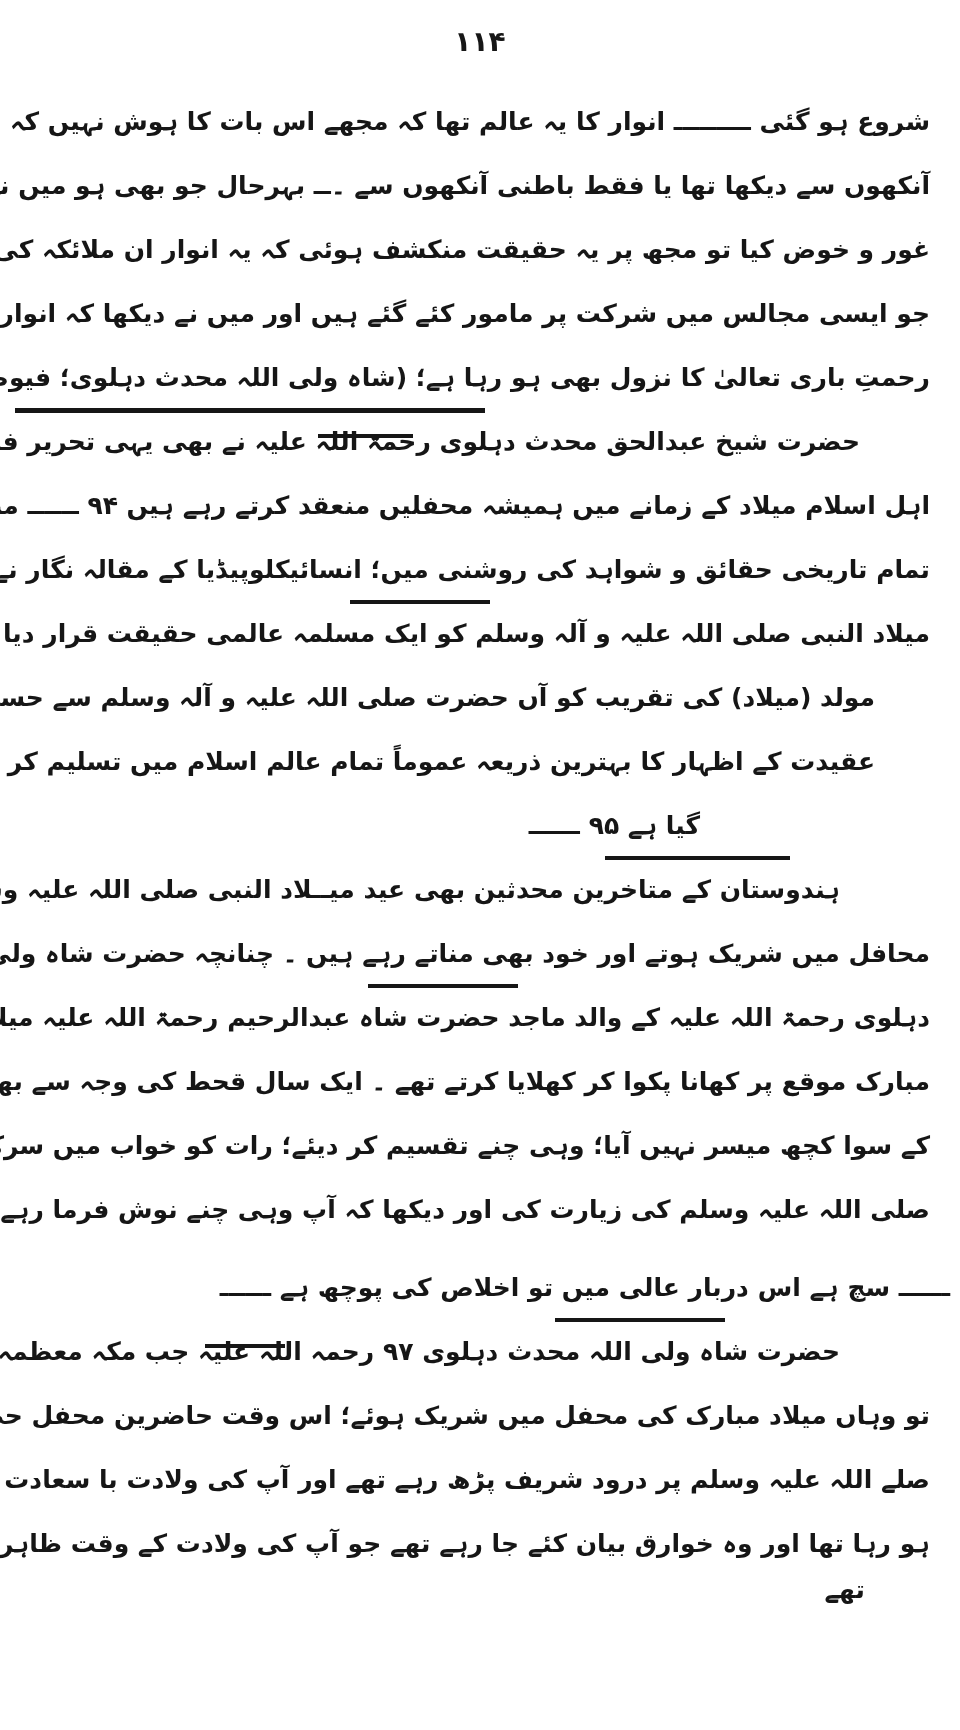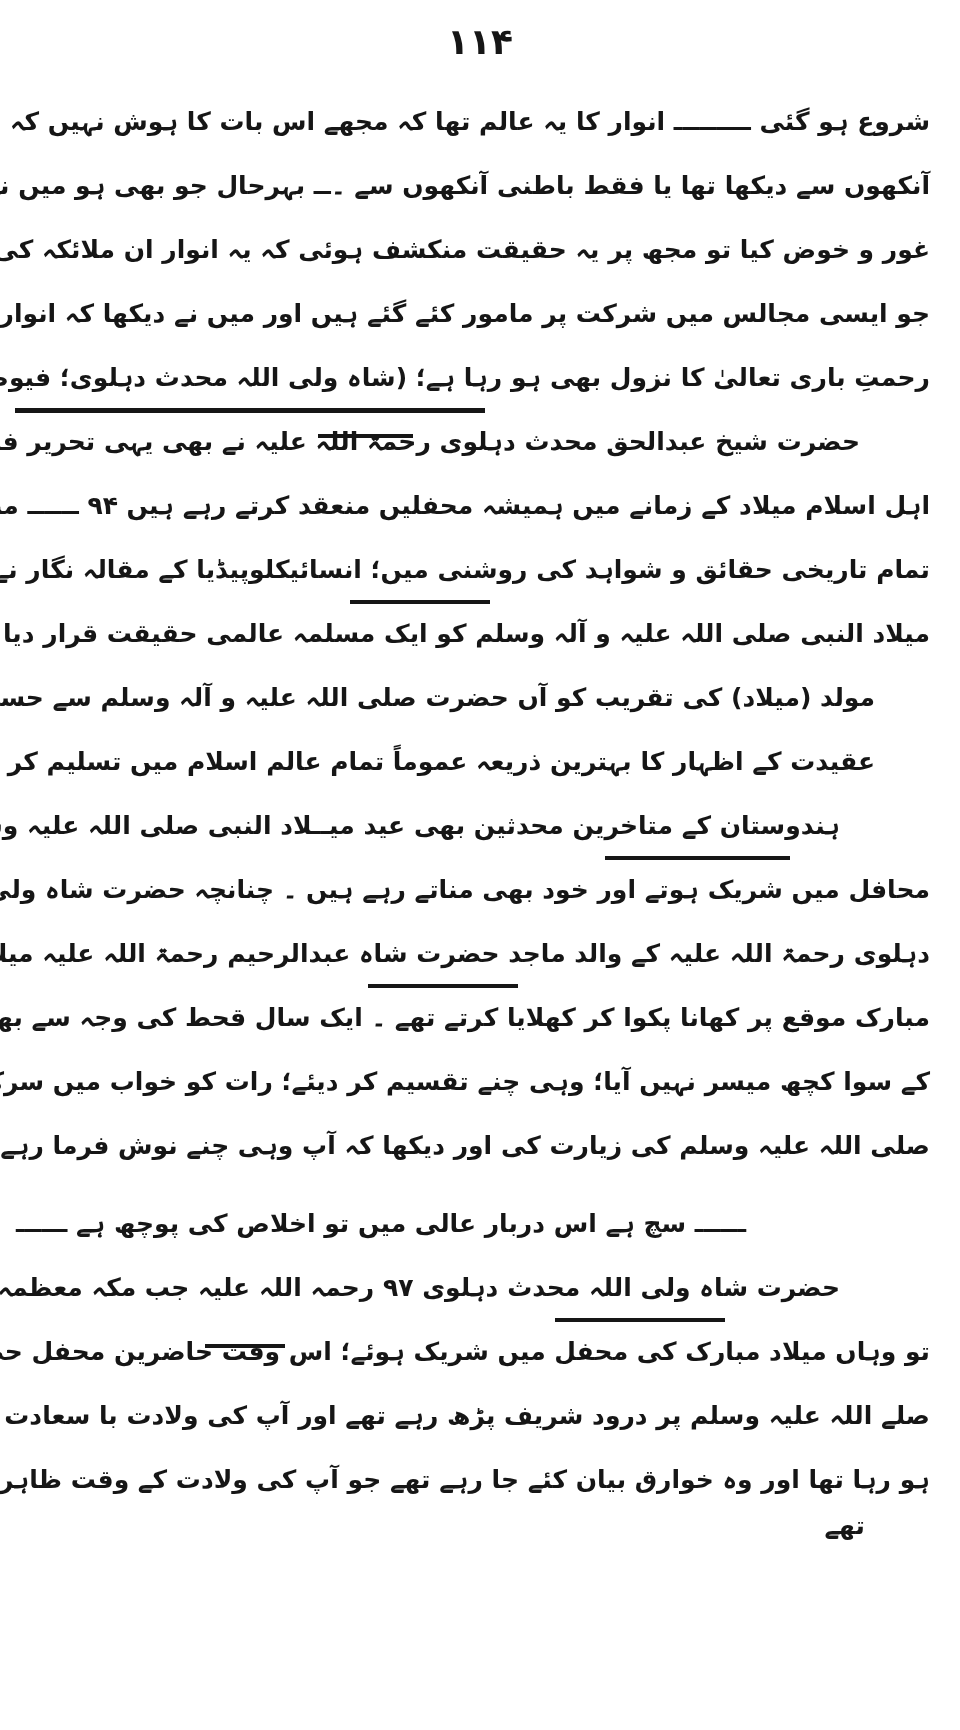--- a/index.html
+++ b/index.html
@@ -9,42 +9,42 @@
     margin:0 auto;
     background:#ffffff;
     color:#161616;
     direction:rtl;
     font-family:"DejaVu Sans",sans-serif;
     overflow:hidden;
   }
   .page-number{
     margin-top:20px;
     text-align:center;
-    font-size:36px;
+    font-size:28px;
     font-weight:700;
     letter-spacing:6px;
     line-height:44px;
   }
   .text-block{margin-top:26px;}
   .line{
     box-sizing:border-box;
     height:64px;
     line-height:64px;
     padding:0 30px;
     font-size:25px;
     font-weight:700;
     text-align:right;
     white-space:nowrap;
     overflow:hidden;
   }
   .indent-sm{padding-right:100px;}
   .indent-lg{padding-right:120px;}
   .quote{padding-right:85px;padding-left:150px;}
   .quote-end{padding-right:260px;}
-  .verse{text-align:left;margin-top:14px;padding:0 16px;}
+  .verse{text-align:right;margin-top:14px;padding:0 10px;}
   .row-last{position:relative;text-align:left;}
   .last-word{position:absolute;right:95px;top:-18px;}
   .last-text{position:relative;right:30px;}
   .mark{
     position:absolute;
     background:#161616;
     height:5px;
   }
   .m1{left:15px;top:408px;width:470px;}
   .m2{left:318px;top:434px;width:95px;height:4px;}
@@ -68,20 +68,21 @@
     <div class="line">جو ایسی مجالس میں شرکت پر مامور کئے گئے ہیں اور میں نے دیکھا کہ انوار ملائکہ کے ساتھ ساتھ</div>
     <div class="line">رحمتِ باری تعالیٰ کا نزول بھی ہو رہا ہے؛ (شاہ ولی اللہ محدث دہلوی؛ فیوض الحرمین ص : ۸۸)</div>
 
     <div class="line indent-sm">حضرت شیخ عبدالحق محدث دہلوی رحمۃ اللہ علیہ نے بھی یہی تحریر فرمایا ہے کہ</div>
     <div class="line">اہل اسلام میلاد کے زمانے میں ہمیشہ محفلیں منعقد کرتے رہے ہیں ۹۴ ــــــ مندرجہ بالا</div>
     <div class="line">تمام تاریخی حقائق و شواہد کی روشنی میں؛ انسائیکلوپیڈیا کے مقالہ نگار نے مجالس</div>
     <div class="line">میلاد النبی صلی اللہ علیہ و آلہ وسلم کو ایک مسلمہ عالمی حقیقت قرار دیا ہے؛ وہ لکھتے ہیں :۔</div>
 
     <div class="line quote">مولد (میلاد) کی تقریب کو آں حضرت صلی اللہ علیہ و آلہ وسلم سے حسن</div>
     <div class="line quote">عقیدت کے اظہار کا بہترین ذریعہ عموماً تمام عالم اسلام میں تسلیم کر لیا</div>
+    <div class="line quote quote-end">گیا ہے ۹۵ ــــــ</div>
 
     <div class="line indent-lg">ہندوستان کے متاخرین محدثین بھی عید میــلاد النبی صلی اللہ علیہ وسلم کی</div>
     <div class="line">محافل میں شریک ہوتے اور خود بھی مناتے رہے ہیں ۔ چنانچہ حضرت شاہ ولی اللہ محدث</div>
     <div class="line">دہلوی رحمۃ اللہ علیہ کے والد ماجد حضرت شاہ عبدالرحیم رحمۃ اللہ علیہ میلاد شریف کے</div>
     <div class="line">مبارک موقع پر کھانا پکوا کر کھلایا کرتے تھے ۔ ایک سال قحط کی وجہ سے بھنے ہوئے چنوں</div>
     <div class="line">کے سوا کچھ میسر نہیں آیا؛ وہی چنے تقسیم کر دیئے؛ رات کو خواب میں سرکار دو عالم</div>
     <div class="line">صلی اللہ علیہ وسلم کی زیارت کی اور دیکھا کہ آپ وہی چنے نوش فرما رہے ہیں ۹۶</div>
 
     <div class="line verse">ــــــ سچ ہے اس دربار عالی میں تو اخلاص کی پوچھ ہے ــــــ</div>
 

